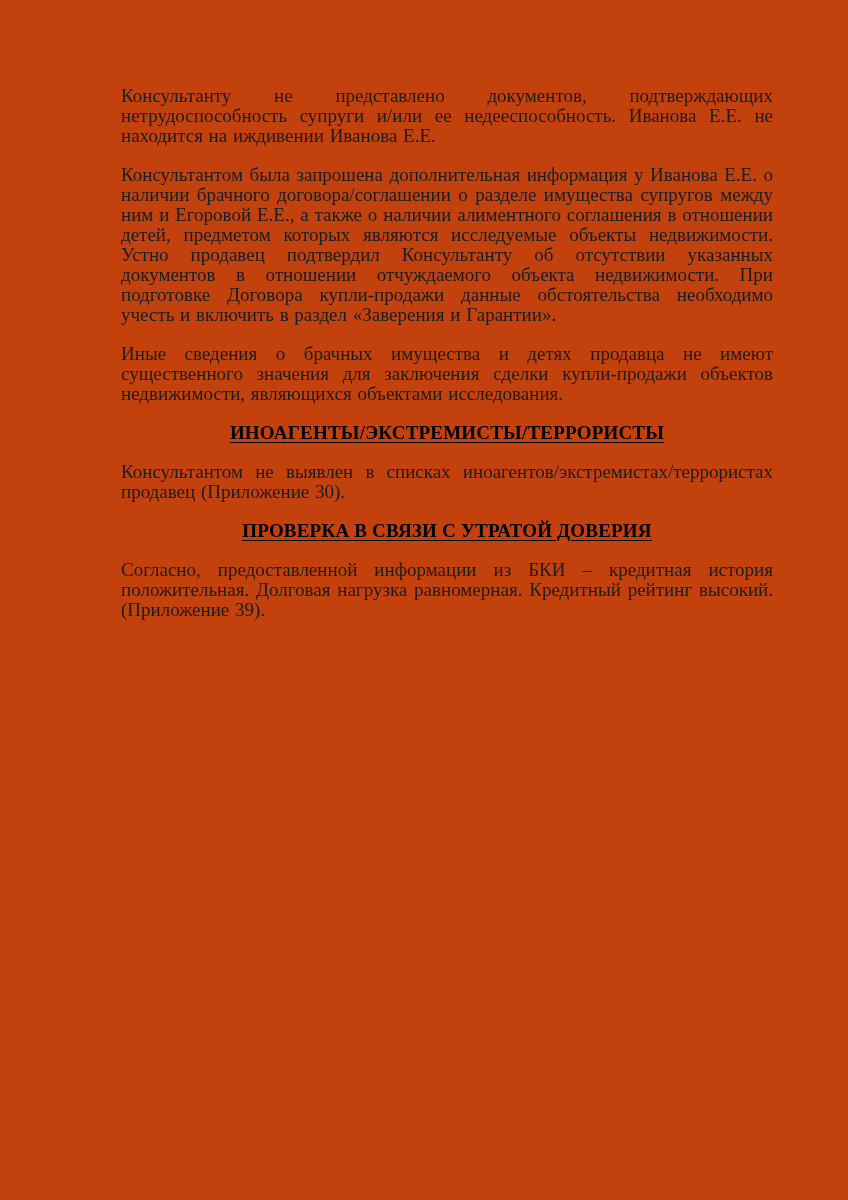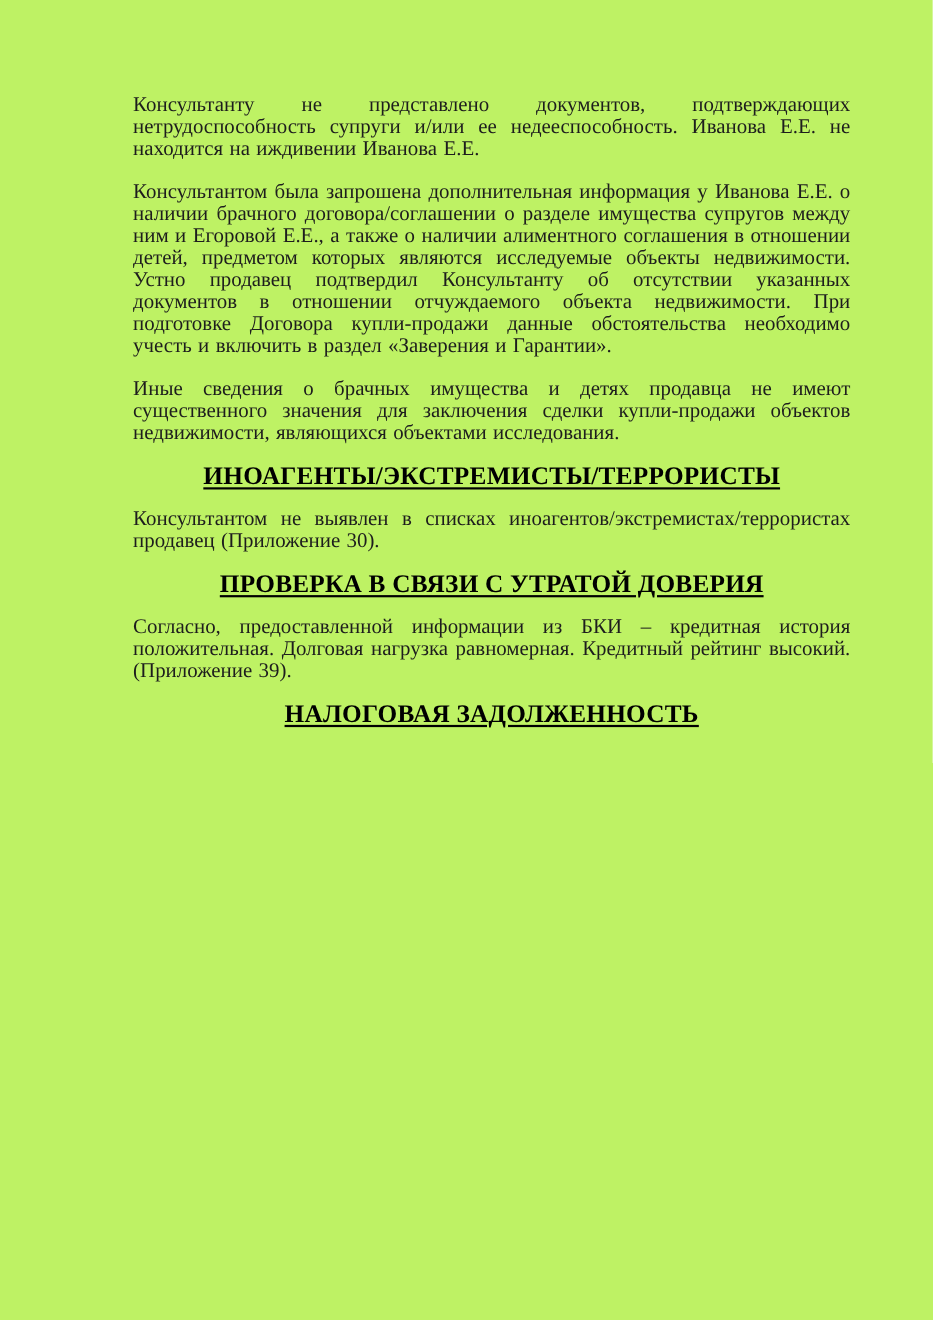--- a/index.html
+++ b/index.html
@@ -4,42 +4,42 @@
 <style>
   html, body {
     margin: 0;
     padding: 0;
     background: #ffffff;
   }
   .page {
     position: relative;
     width: 848px;
     height: 1200px;
-    background: #bef264;
+    background: #c2410c;
     overflow: hidden;
     font-family: "Liberation Serif", "DejaVu Serif", serif;
   }
   .content {
     position: absolute;
     left: 121px;
     top: 86px;
     width: 652px;
     color: #1d1d1d;
     font-size: 19px;
     line-height: 20px;
   }
   .para {
     margin: 0 0 19px 0;
     text-align: justify;
     text-justify: inter-word;
     word-spacing: 1px;
   }
   .heading {
     margin: 0 0 19px 0;
-    font-size: 23px;
+    font-size: 19px;
     line-height: 20px;
     font-weight: 700;
     color: #000000;
     text-align: center;
     text-decoration: underline;
     text-underline-offset: 3px;
     letter-spacing: 0.2px;
   }
   .heading.first-heading {
     margin-top: 16px;
@@ -59,16 +59,15 @@
     <h2 class="heading first-heading">ИНОАГЕНТЫ/ЭКСТРЕМИСТЫ/ТЕРРОРИСТЫ</h2>
 
     <p class="para">Консультантом не выявлен в списках иноагентов/экстремистах/террористах продавец (Приложение 30).</p>
 
     <h2 class="heading">ПРОВЕРКА В СВЯЗИ С УТРАТОЙ ДОВЕРИЯ</h2>
 
 
 
     <p class="para">Согласно, предоставленной информации из БКИ – кредитная история положительная. Долговая нагрузка равномерная. Кредитный рейтинг высокий. (Приложение 39).</p>
 
-    <h2 class="heading">НАЛОГОВАЯ ЗАДОЛЖЕННОСТЬ</h2>
 
   </div>
 </div>
 
 </body></html>

